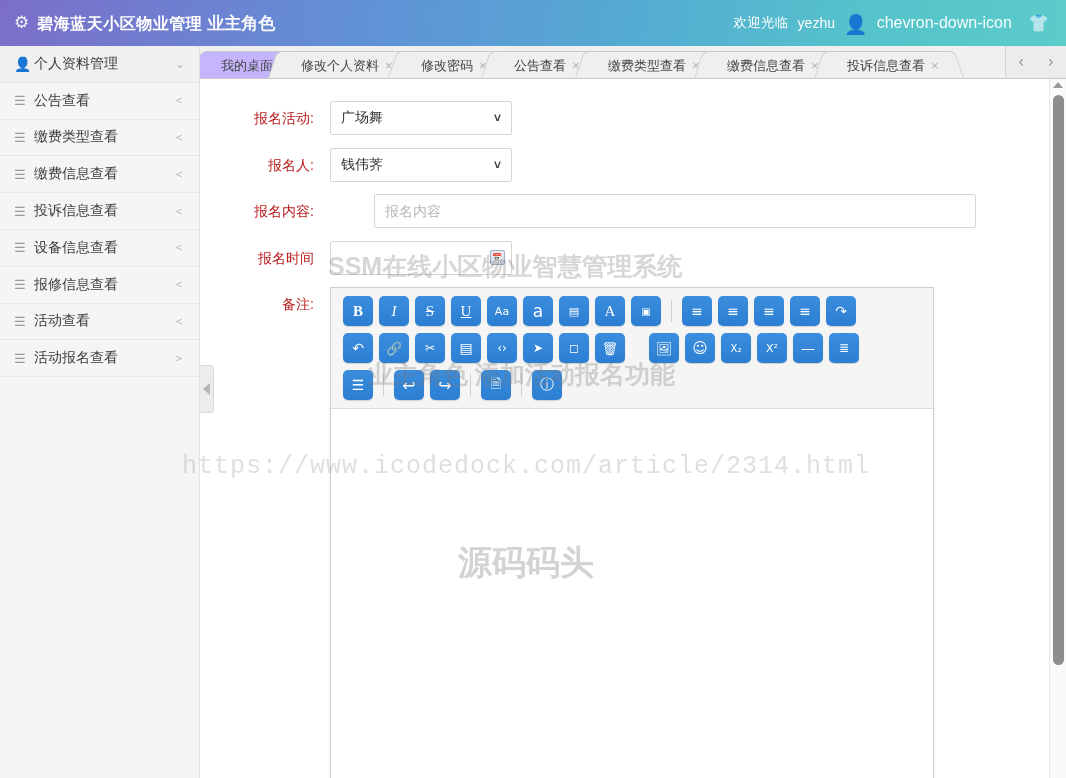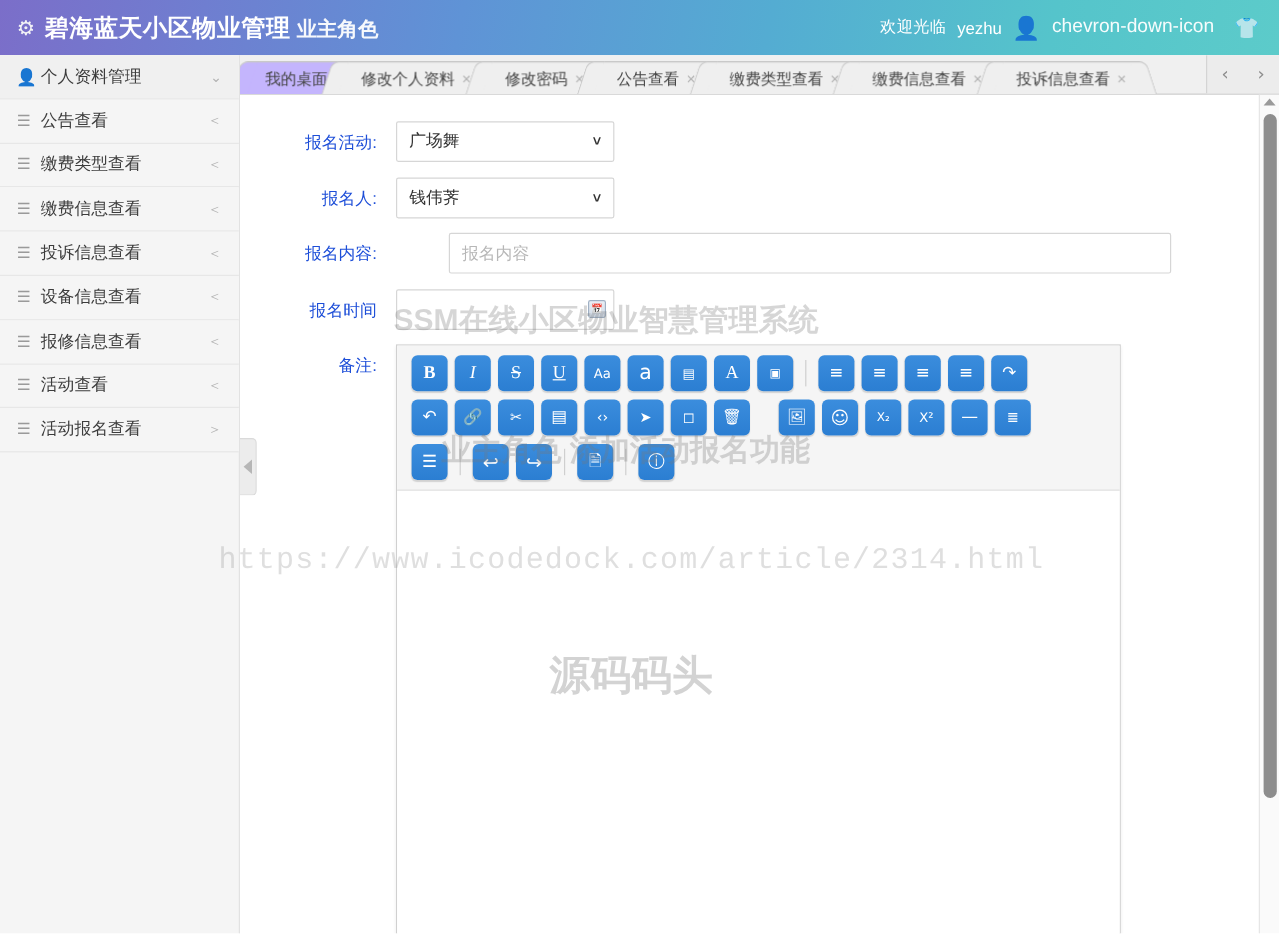--- a/index.html
+++ b/index.html
@@ -16,21 +16,21 @@
   .topbar {
     position: absolute; top: 0; left: 0; width: 1066px; height: 46px;
     background: linear-gradient(100deg, #7b6ec9 0%, #6f7ed0 16%, #5f93d6 36%, #54acd2 60%, #55c4cb 82%, #5ccbca 100%);
     display: flex; align-items: center; color: #fff;
   }
   .brand { display: flex; align-items: baseline; padding-left: 14px; }
   .brand-icon {
     font-size: 17px; line-height: 1; margin-right: 8px; position: relative; top: -1px;
     color: #f2f2f6;
   }
-  .brand-title { font-size: 20px; font-weight: bold; letter-spacing: .5px; }
+  .brand-title { font-size: 16px; font-weight: bold; letter-spacing: .5px; }
   .brand-sub { font-size: 17px; margin-left: 5px; opacity: .95; font-weight: bold; }
   .topbar-right {
     margin-left: auto; display: flex; align-items: center; gap: 9px;
     padding-right: 16px; font-size: 13.5px;
   }
   .welcome { letter-spacing: .3px; font-family: Liberation Serif, serif; }
   .user-name { font-size: 14px; }
   .avatar-ico { font-size: 19px; line-height: 1; position: relative; top: 1px; }
   .caret-ico { font-size: 16px; opacity: .95; }
   .shirt-ico { font-size: 17px; margin-left: 8px; }
@@ -88,21 +88,21 @@
 
   
   .content {
     position: absolute; top: 79px; left: 200px; width: 866px; height: 699px;
     background: #fff; overflow: hidden;
   }
   .form-area { position: relative; padding: 22px 0 0 0; }
   .form-row { display: flex; align-items: flex-start; margin-bottom: 12.5px; }
   .form-label {
     width: 130px; text-align: right; padding-right: 16px;
-    font-size: 14px; color: #1d4ed8; line-height: 34px;
+    font-size: 14px; color: #b91c1c; line-height: 34px;
   }
   .sel {
     width: 182px; height: 34px; border: 1px solid #d6d6d6; background: #fff;
     border-radius: 2px; display: flex; align-items: center;
     padding: 0 10px; font-size: 14px; color: #333; position: relative; cursor: pointer;
   }
   .sel .chev { position: absolute; right: 10px; font-size: 12px; color: #333; font-weight: bold; }
   .txt-wide {
     width: 602px; height: 34px; border: 1px solid #d6d6d6; background: #fff;
     border-radius: 2px; padding: 0 10px; font-size: 14px; color: #333;

